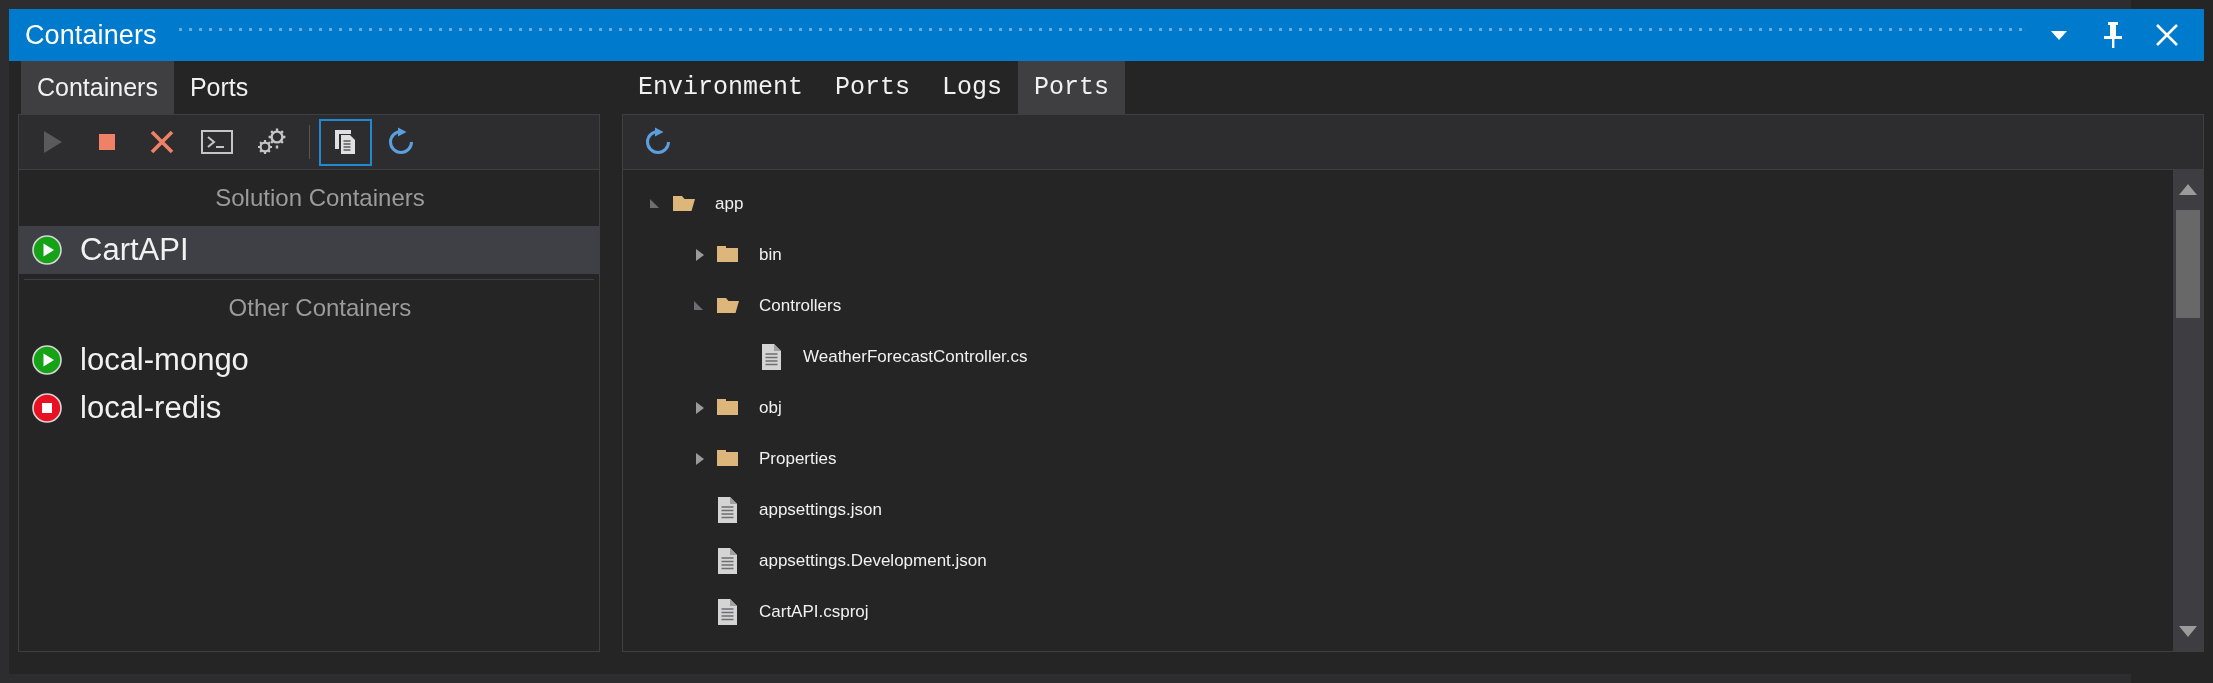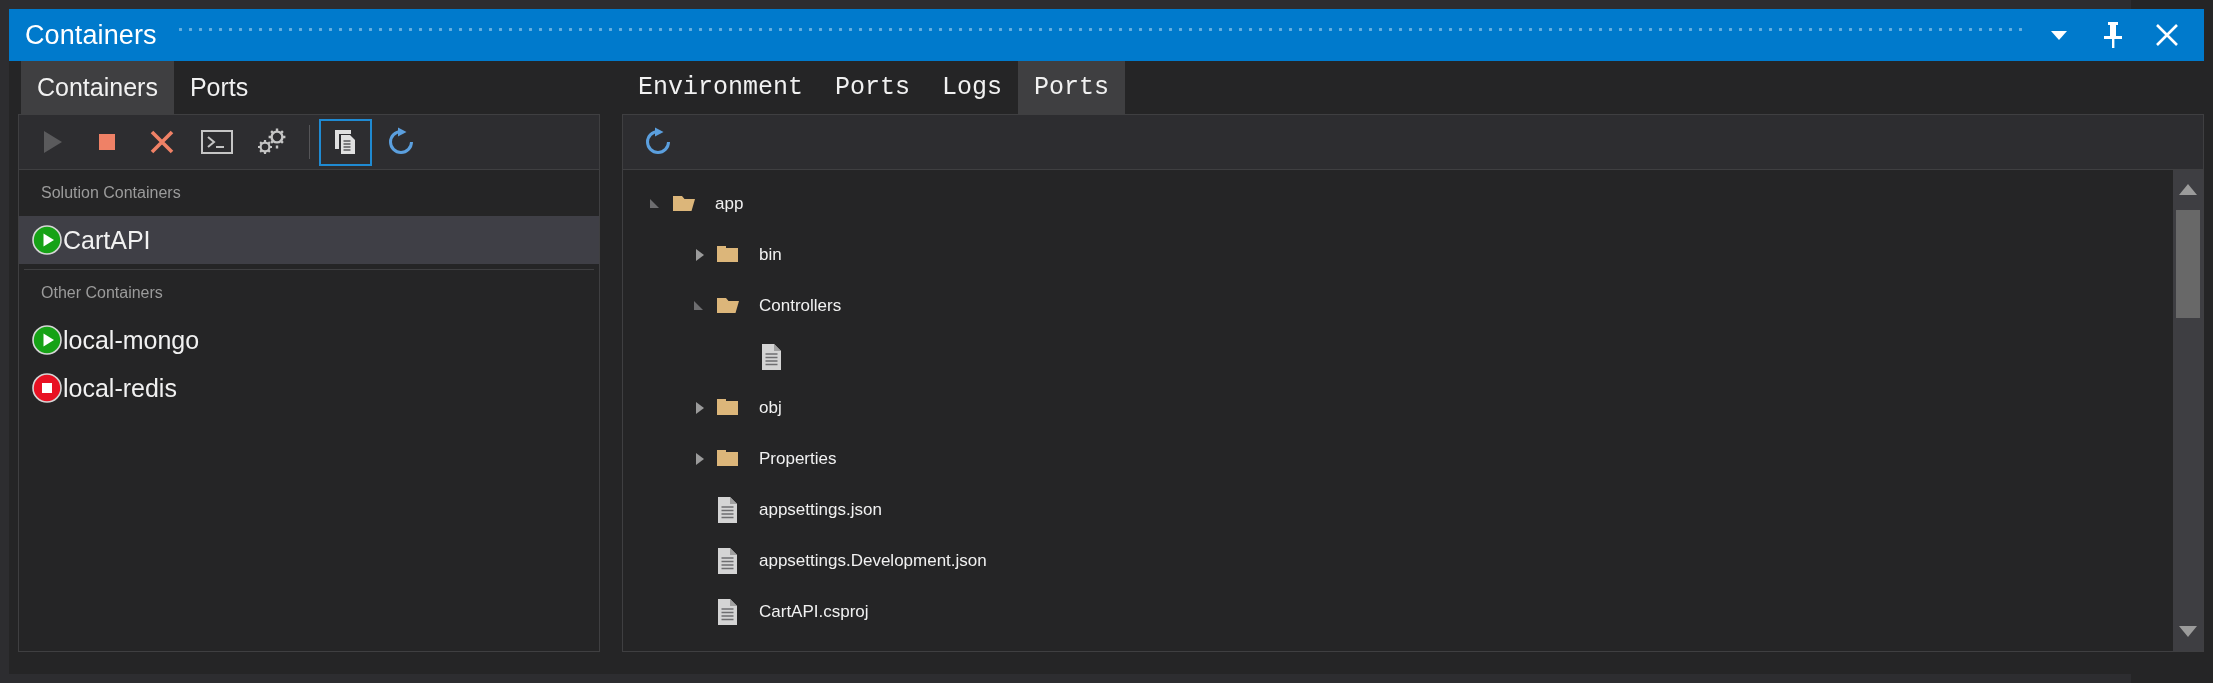--- a/index.html
+++ b/index.html
@@ -106,37 +106,38 @@
   .list-box {
     position: absolute;
     left: 9px; top: 108px;
     width: 582px; height: 483px;
     background: #252526;
     border: 1px solid #3f3f41;
     overflow: hidden;
   }
   .group-header {
     color: #9b9b9b;
-    font-size: 16px;
+    font-size: 24px;
     padding: 14px 0 14px 22px;
     white-space: nowrap;
+    text-align: center;
   }
   .group-sep {
     height: 1px; background: #3f3f41;
     margin: 5px 5px 0 5px;
   }
   .ctr-row {
     height: 48px;
     display: flex; align-items: center;
     padding-left: 12px;
     cursor: default;
     white-space: nowrap;
   }
   .ctr-row.selected { background: #3f3f46; }
-  .ctr-name { color: #f1f1f1; font-size: 25px; }
+  .ctr-name { color: #f1f1f1; font-size: 31px; margin-left: 17px; }
   .state-icon { width: 32px; height: 32px; flex: none; }
 
   
   .splitter {
     position: absolute;
     left: 609px; top: 61px;
     width: 13px; height: 613px;
     background: #252526;
   }
 
@@ -429,20 +430,21 @@
         </div>
 
         <div class="tree-row" style="padding-left:136px">
           <span class="tree-icon">
             <svg width="26" height="30" viewBox="0 0 26 30">
               <path d="M3 2 h12 l7 7 v19 h-19 Z" fill="#d4d4d4"></path>
               <path d="M15 2 l7 7 h-7 Z" fill="#a0a0a0"></path>
               <path d="M6.5 12 h12 M6.5 15.5 h12 M6.5 19 h12 M6.5 22.5 h12" stroke="#6e6e70" stroke-width="1.3"></path>
             </svg>
           </span>
+          <span class="tree-label">WeatherForecastController.cs</span>
         </div>
 
         <div class="tree-row" style="padding-left:62px">
           <span class="tree-arrow">
             <svg width="18" height="18" viewBox="0 0 18 18">
                 <path d="M5 3 L13 9 L5 15 Z" fill="#9b9b9b"></path>
               </svg>
           </span>
           <span class="tree-icon">
             <svg width="30" height="30" viewBox="0 0 30 30">

